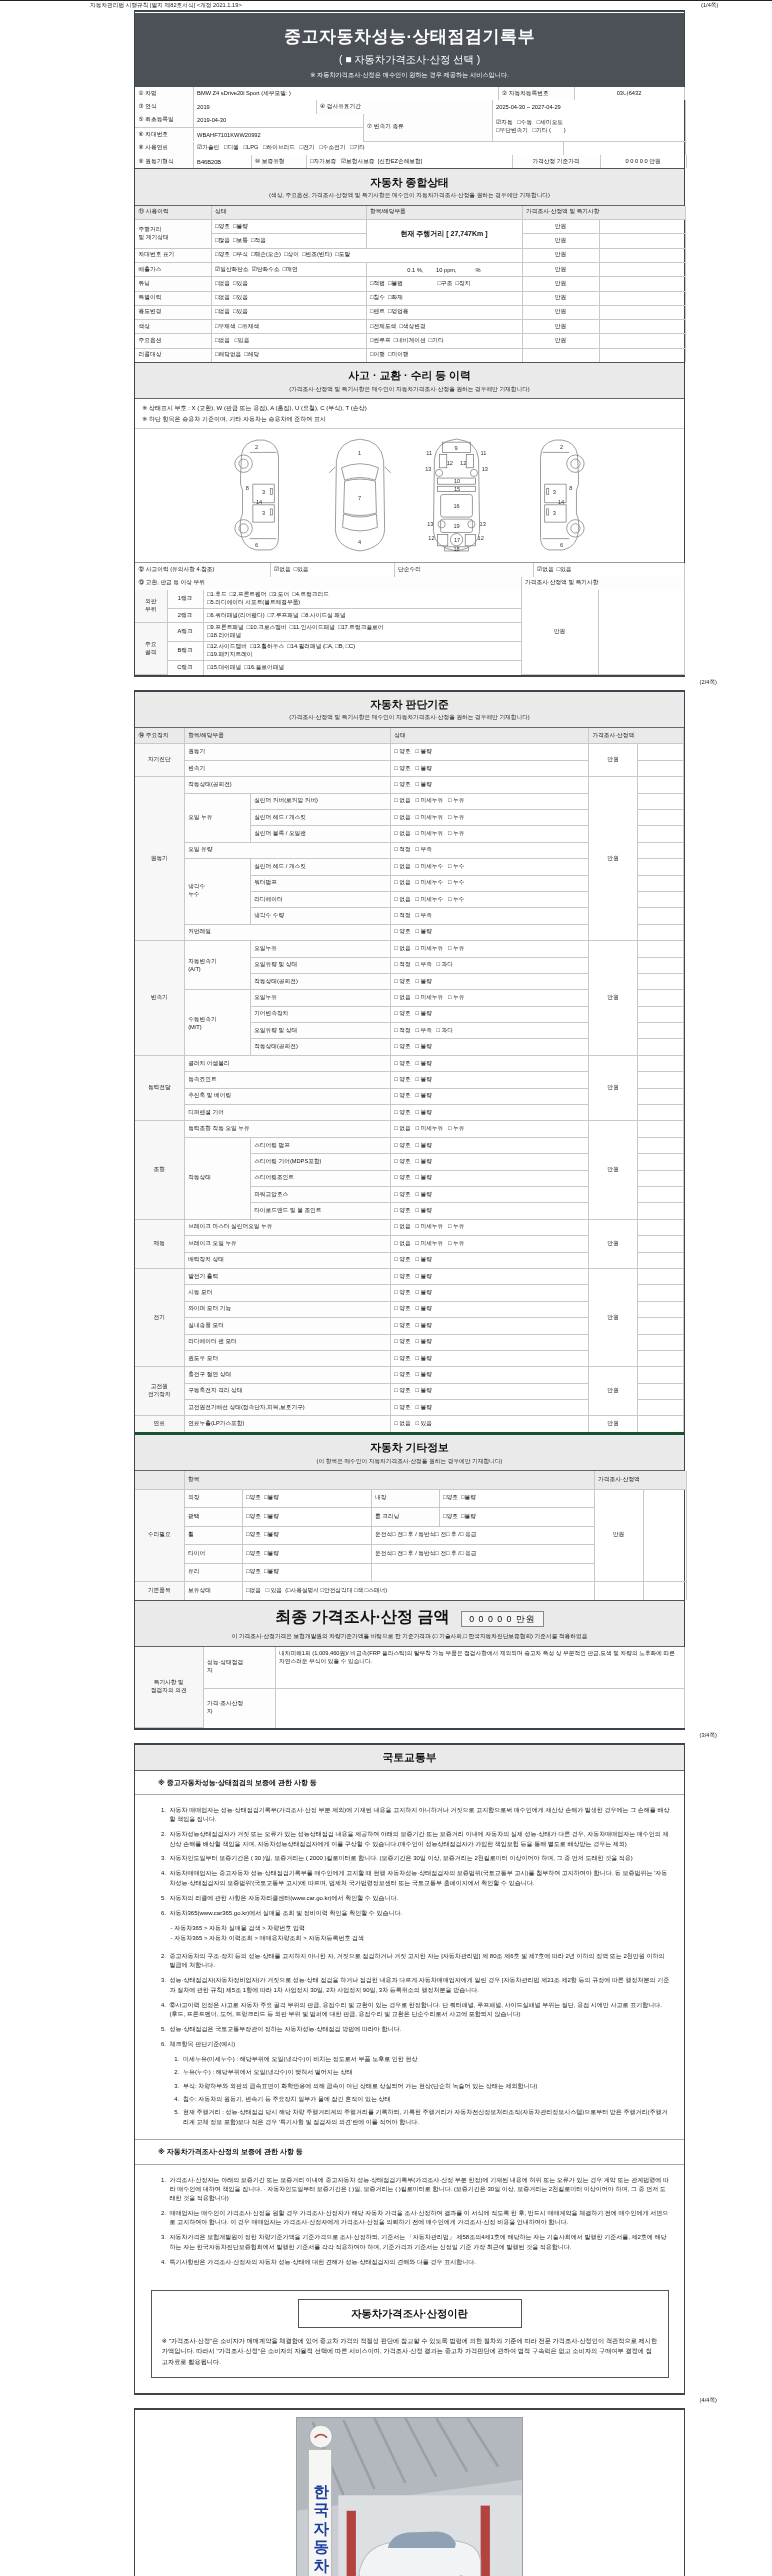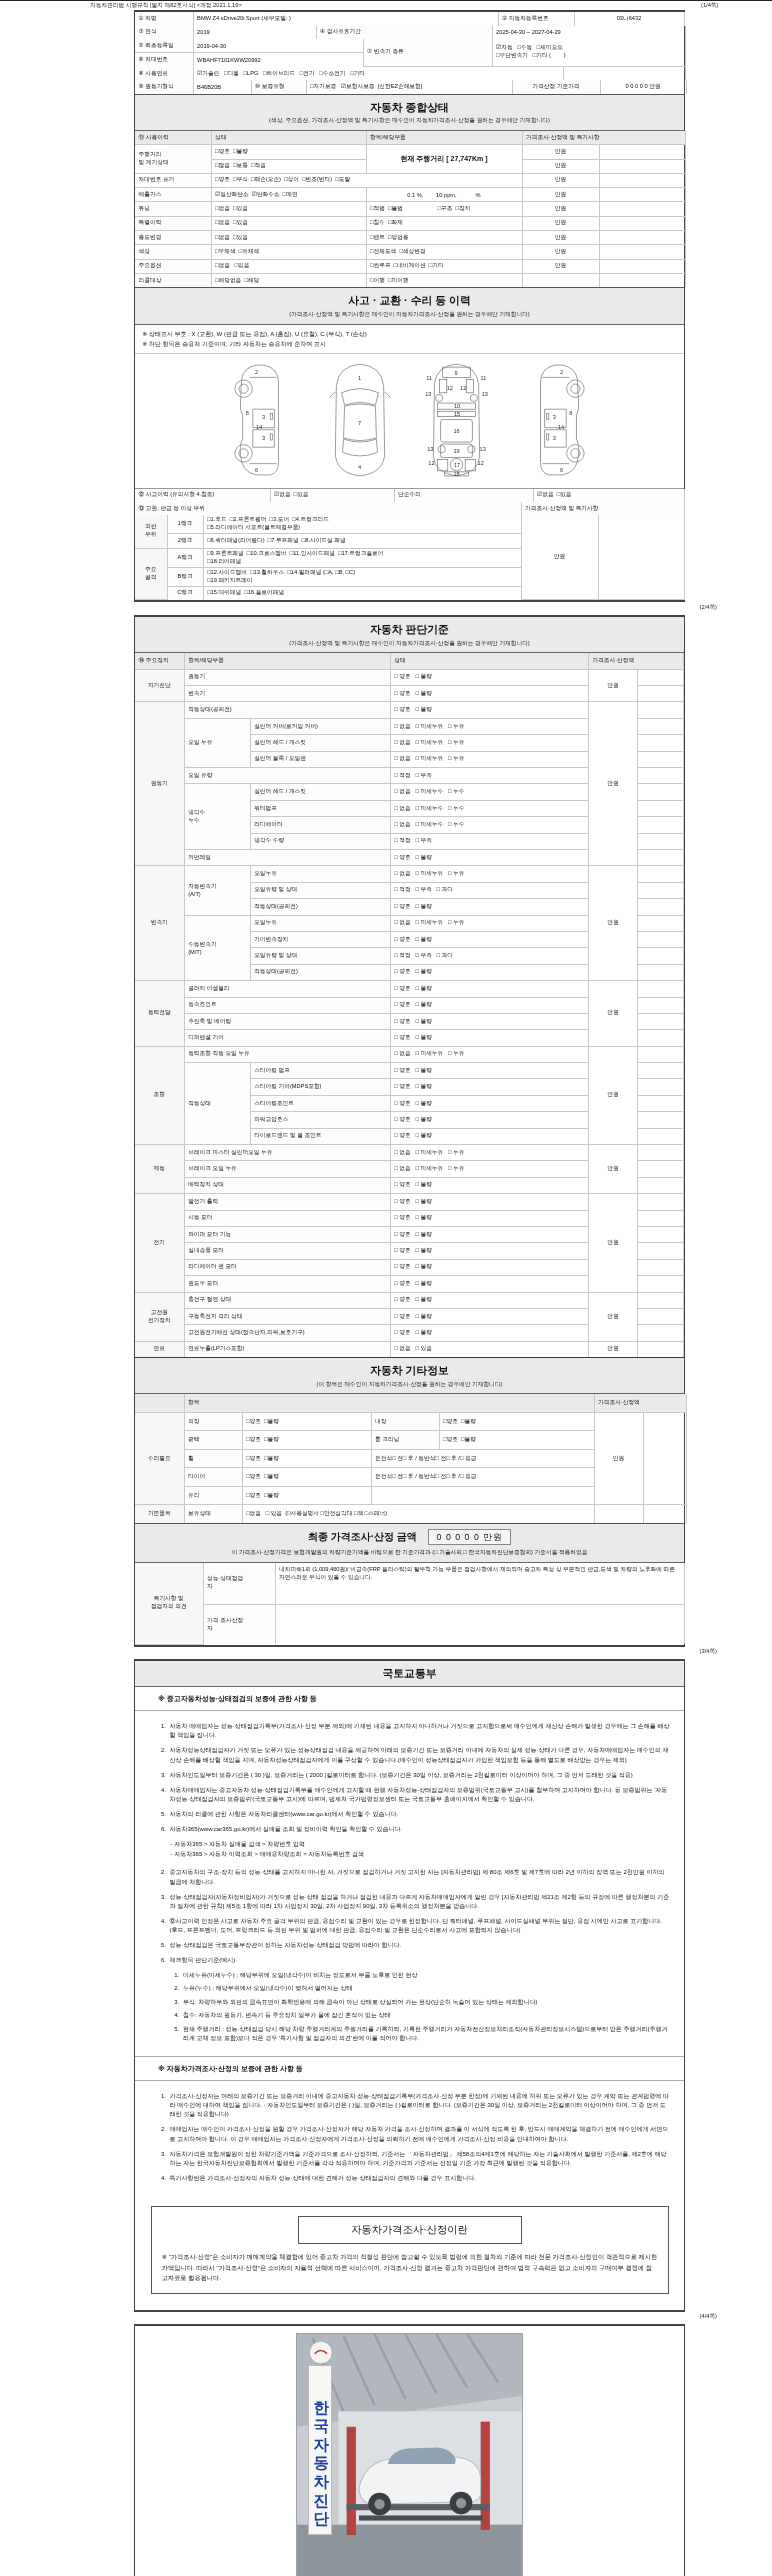--- a/index.html
+++ b/index.html
@@ -38,54 +38,59 @@
   .r26 td{height:13.4px;} .r30 td{height:15.5px;}
 
   .notes{padding:4.1px 7.2px;font-size:6px;line-height:1.7;border-bottom:0.5px solid #ccc;}
   .diag{display:flex;justify-content:center;align-items:center;gap:30px;padding:8.2px 0 9.3px;}
   .diag svg{display:block;}
   .diag text{font-size:11px;fill:#333;font-family:"Liberation Sans",sans-serif;}
   .diag path,.diag rect,.diag circle,.diag line,.diag ellipse{fill:none;stroke:#777;stroke-width:1.4;}
 
   .fband{background:#eaeaea;border-top:1px solid #555;border-bottom:0.5px solid #666;
          text-align:center;padding:6.2px 0 5.2px;}
-  .fband .fl{font-size:10px;font-weight:bold;margin-right:9.3px;}
+  .fband .fl{font-size:16px;font-weight:bold;margin-right:9.3px;}
   .fband .fa{font-size:8.8px;border:0.5px solid #888;background:#f5f5f5;padding:2.1px 7.2px;letter-spacing:1px;}
   .fband .fn{font-size:5.7px;margin-top:4.6px;}
 
   
   .ntitle{padding:7.2px 23px 6.2px;font-size:7px;font-weight:bold;border-bottom:0.5px solid #aaa;}
   .nbody{padding:5.2px 14.4px 8.2px 21.6px;}
   .nitem{display:flex;gap:3.6px;font-size:6px;line-height:1.55;margin:5.7px 0;}
   .nitem .no{min-width:9.3px;text-align:right;flex:none;}
   .nline{margin:1px 0 1px 14px;font-size:6px;line-height:1.5;}
   .nsubwrap{margin-left:13.4px;}
   .nsubwrap .nitem{margin:4.1px 0;}
   .infobox{border:0.8px solid #555;margin:9.3px 15.5px 15.5px;padding:0 10.3px 9.3px;}
   .infobox .btitle{border:0.8px solid #555;width:222px;margin:8.2px auto 8.2px;text-align:center;
-                   font-size:10.3px;font-weight:normal;padding:6.2px 0;background:#fff;}
+                   font-size:10.3px;font-weight:bold;padding:6.2px 0;background:#fff;}
   .infobox .btext{font-size:6.2px;line-height:1.7;}
 
   
   .photo{width:225px;height:268px;margin:7.2px auto 8.2px;position:relative;background:#c7cbd0;
          border:0.5px solid #9aa0a6;overflow:hidden;}
   .photo svg{position:absolute;left:0;top:0;}
   .banner{position:absolute;left:11.3px;top:31px;width:24px;height:170px;background:#f6f6f4;
           border:0.5px solid #bbb;color:#1d3f9e;font-weight:bold;font-size:15.5px;text-align:center;
           writing-mode:vertical-rl;text-orientation:upright;letter-spacing:3.1px;padding-top:7.2px;box-sizing:border-box;}
 </style>
 </head>
 <body>
 <div class="topline"></div>
 <div class="formref">자동차관리법 시행규칙 [별지 제82호서식] &lt;개정 2021.1.19&gt;</div>
 <div class="pm1">(1/4쪽)</div>
 
 <div class="sheet">
 
   <div class="page">
+    <div class="titleband">
+      <h1>중고자동차성능·상태점검기록부</h1>
+      <div class="t2">( ■ 자동차가격조사·산정 선택 )</div>
+      <div class="t3">※ 자동차가격조사·산정은 매수인이 원하는 경우 제공하는 서비스입니다.</div>
+    </div>
 
     <div>
         <table class="ft ">
           <colgroup>
             <col style="width: 58px;">
             <col style="width: 305px;">
             <col style="width: 76px;">
             <col style="width: 110px;">
           </colgroup>
           <tbody>
@@ -703,21 +708,21 @@
               <td class="grp">연료</td>
               <td colspan="2" class="lb">연료누출(LP가스포함)</td>
               <td>□ 없음   □ 있음</td>
               <td class="c">만원</td>
               <td></td>
             </tr>
           </tbody>
         </table>
       </div>
 
-    <div class="sechead" style="border-top:1px solid #14532d;">
+    <div class="sechead" style="border-top:3px solid #14532d;">
       <div class="h">자동차 기타정보</div>
       <div class="sub">(이 항목은 매수인이 자동차가격조사·산정을 원하는 경우에만 기재합니다)</div>
     </div>
     <div>
         <table class="ft r30">
           <colgroup>
             <col style="width: 49px;">
             <col style="width: 58px;">
             <col style="width: 129px;">
             <col style="width: 68px;">

